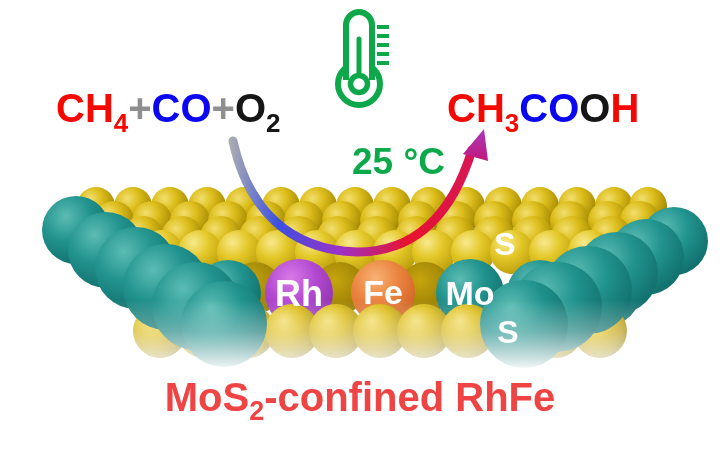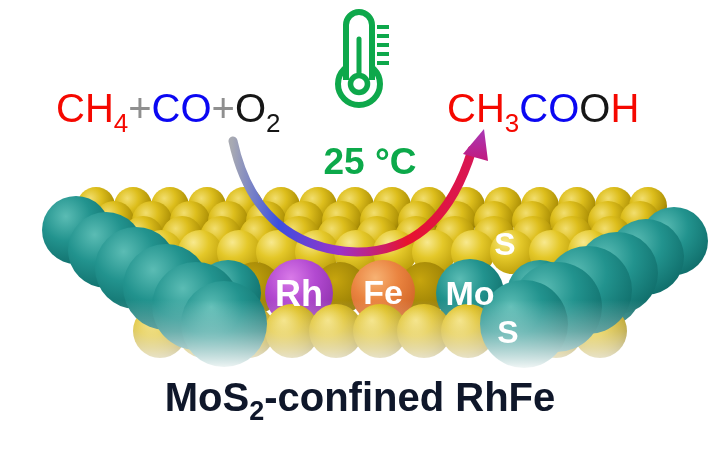--- a/index.html
+++ b/index.html
@@ -2,34 +2,34 @@
 <html><head>
 <meta charset="utf-8">
 <style>
   html,body{margin:0;padding:0;background:#ffffff;}
   .stage{
     position:relative;width:720px;height:475px;background:#ffffff;
     overflow:hidden;font-family:"Liberation Sans",sans-serif;
   }
   .scene{position:absolute;left:0;top:0;width:720px;height:475px;}
   .formula{
-    position:absolute;top:86px;font-weight:normal;font-size:40px;
+    position:absolute;top:86px;font-weight:bold;font-size:40px;
     letter-spacing:0px;white-space:nowrap;text-align:center;
   }
   .reactants{left:56px;}
   .product{left:447px;}
   .formula .sub{font-size:26px;position:relative;top:10px;}
   .red{color:#f50800}.blue{color:#0b07f2}.gray{color:#8f8f8f}.blk{color:#161616}
   .temp{
-    position:absolute;left:295px;top:141px;width:150px;text-align:center;
+    position:absolute;left:295px;top:141px;width:150px;text-align:right;
     font-weight:bold;font-size:37px;color:#0ca94a;white-space:nowrap;
   }
   .caption{
     position:absolute;left:0;top:374px;width:720px;text-align:center;
-    font-weight:bold;font-size:40px;line-height:47px;color:#0f172a;
+    font-weight:bold;font-size:40px;line-height:47px;color:#ef4444;
   }
   .caption .sub{font-size:27px;position:relative;top:9px;}
   .atom-label{
     font-family:"Liberation Sans",sans-serif;font-weight:bold;fill:#ffffff;
   }
 </style>
 </head>
 <body>
 
 <div class="stage">

